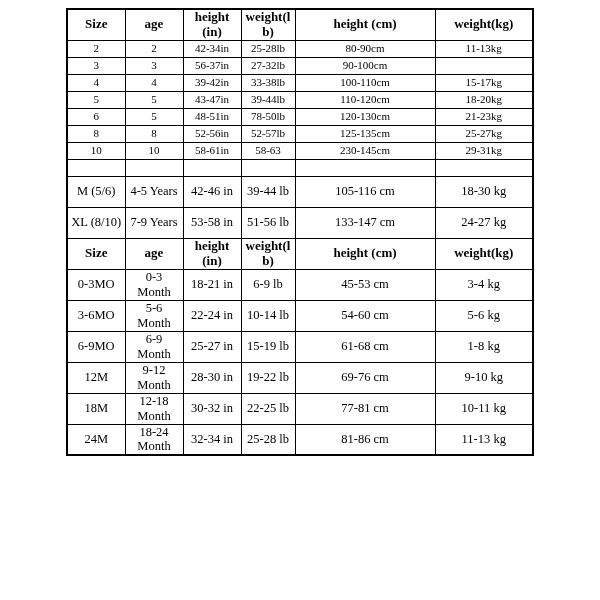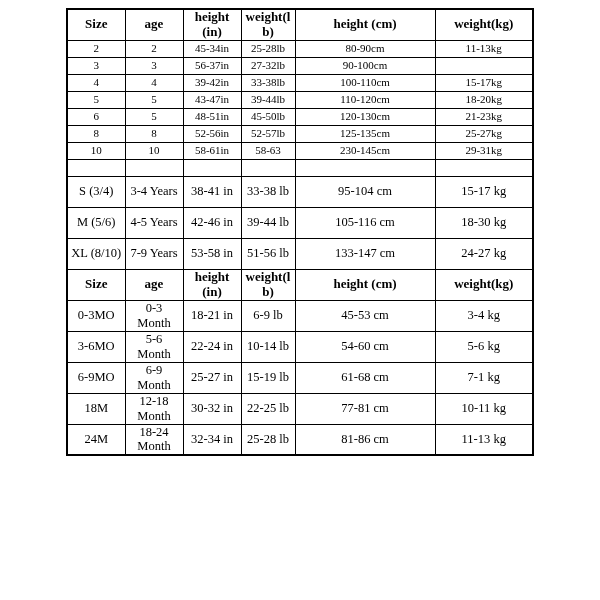--- a/index.html
+++ b/index.html
@@ -74,21 +74,21 @@
           <th>Size</th>
           <th>age</th>
           <th>height (in)</th>
           <th>weight(lb)</th>
           <th>height (cm)</th>
           <th>weight(kg)</th>
         </tr>
         <tr class="compact">
           <td>2</td>
           <td>2</td>
-          <td>45-34in</td>
+          <td>42-34in</td>
           <td>25-28lb</td>
           <td>80-90cm</td>
           <td>11-13kg</td>
         </tr>
         <tr class="compact">
           <td>3</td>
           <td>3</td>
           <td>56-37in</td>
           <td>27-32lb</td>
           <td>90-100cm</td>
@@ -107,21 +107,21 @@
           <td>5</td>
           <td>43-47in</td>
           <td>39-44lb</td>
           <td>110-120cm</td>
           <td>18-20kg</td>
         </tr>
         <tr class="compact">
           <td>6</td>
           <td>5</td>
           <td>48-51in</td>
-          <td>45-50lb</td>
+          <td>78-50lb</td>
           <td>120-130cm</td>
           <td>21-23kg</td>
         </tr>
         <tr class="compact">
           <td>8</td>
           <td>8</td>
           <td>52-56in</td>
           <td>52-57lb</td>
           <td>125-135cm</td>
           <td>25-27kg</td>
@@ -134,28 +134,20 @@
           <td>230-145cm</td>
           <td>29-31kg</td>
         </tr>
         <tr class="spacer-row">
           <td></td>
           <td></td>
           <td></td>
           <td></td>
           <td></td>
           <td></td>
-        </tr>
-        <tr class="tall">
-          <td>S (3/4)</td>
-          <td>3-4 Years</td>
-          <td>38-41 in</td>
-          <td>33-38 lb</td>
-          <td>95-104 cm</td>
-          <td>15-17 kg</td>
         </tr>
         <tr class="tall">
           <td>M (5/6)</td>
           <td>4-5 Years</td>
           <td>42-46 in</td>
           <td>39-44 lb</td>
           <td>105-116 cm</td>
           <td>18-30 kg</td>
         </tr>
         <tr class="tall">
@@ -192,21 +184,30 @@
           <td>54-60 cm</td>
           <td>5-6 kg</td>
         </tr>
         <tr class="tall">
           <td>6-9MO</td>
           <td>6-9
 Month</td>
           <td>25-27 in</td>
           <td>15-19 lb</td>
           <td>61-68 cm</td>
-          <td>7-1 kg</td>
+          <td>1-8 kg</td>
+        </tr>
+        <tr class="tall">
+          <td>12M</td>
+          <td>9-12
+Month</td>
+          <td>28-30 in</td>
+          <td>19-22 lb</td>
+          <td>69-76 cm</td>
+          <td>9-10 kg</td>
         </tr>
         <tr class="tall">
           <td>18M</td>
           <td>12-18
 Month</td>
           <td>30-32 in</td>
           <td>22-25 lb</td>
           <td>77-81 cm</td>
           <td>10-11 kg</td>
         </tr>

